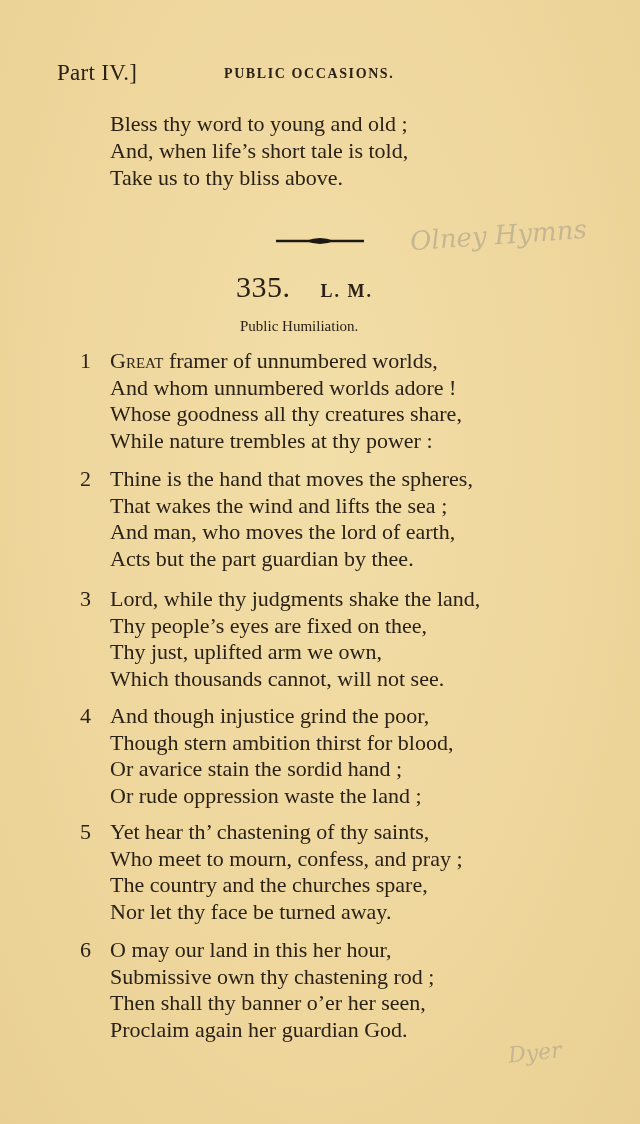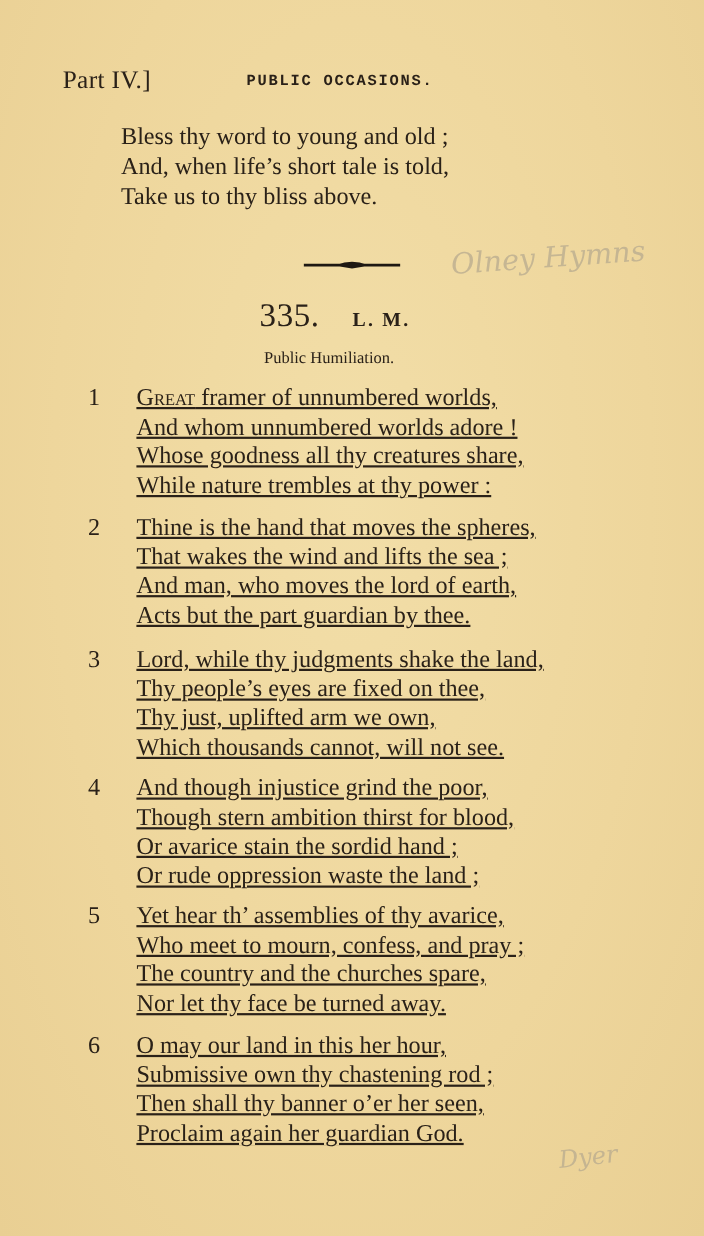--- a/index.html
+++ b/index.html
@@ -6,31 +6,31 @@
   body {
     width:640px; height:1124px; overflow:hidden;
     background:#efd9a0;
     background-image: radial-gradient(ellipse at 50% 40%, #f2dea8 0%, #eed69c 60%, #e9cf93 100%);
     font-family:"Liberation Serif", "DejaVu Serif", serif;
     color:#2a2118;
     position:relative;
   }
   .header { position:absolute; top:60px; left:57px; width:540px; height:30px; }
   .part { position:absolute; left:0; top:0; font-size:23px; letter-spacing:0.3px; }
-  .running { position:absolute; left:167px; top:6px; font-size:14px; font-weight:bold; letter-spacing:1.6px;font-family:Liberation Mono, monospace; }
+  .running { position:absolute; left:167px; top:6px; font-size:14px; font-weight:bold; letter-spacing:1.6px; }
   .stanza-tail { position:absolute; left:110px; top:110px; font-size:22px; line-height:27px; }
   .line { white-space:nowrap; }
   .ornament { position:absolute; left:276px; top:236px; width:88px; height:10px; }
   .hymn-head { position:absolute; left:236px; top:270px; white-space:nowrap; }
   .hymn-num { font-size:30px; letter-spacing:0.5px;margin-top:48px; }
   .meter { font-size:18px; font-weight:bold; letter-spacing:2px; margin-left:26px; }
   .subtitle { position:absolute; left:240px; top:318px; font-size:15px; }
   .stanza { position:absolute; left:80px; font-size:22px; line-height:26.5px; }
   .stanza .num { position:absolute; left:0; top:0; width:20px; }
-  .stanza .lines { margin-left:44px;text-decoration:underline; }
+  .stanza .lines { margin-left:30px; }
   .sc { font-variant:small-caps; }
   .pencil { position:absolute; font-family:"DejaVu Serif", serif; font-style:italic; color:#b8ab8f; opacity:0.75; }
   .pencil1 { left:410px; top:220px; font-size:26px; transform:rotate(-4deg); }
   .pencil2 { left:508px; top:1040px; font-size:22px; transform:rotate(-6deg); }
 </style>
 </head>
 <body>
 
 <div class="header">
   <span class="part">Part IV.]</span>
@@ -92,21 +92,21 @@
     <div class="line">And though injustice grind the poor,</div>
     <div class="line">Though stern ambition thirst for blood,</div>
     <div class="line">Or avarice stain the sordid hand ;</div>
     <div class="line">Or rude oppression waste the land ;</div>
   </div>
 </div>
 
 <div class="stanza" style="top:819px;">
   <span class="num">5</span>
   <div class="lines">
-    <div class="line">Yet hear th’ assemblies of thy avarice,</div>
+    <div class="line">Yet hear th’ chastening of thy saints,</div>
     <div class="line">Who meet to mourn, confess, and pray ;</div>
     <div class="line">The country and the churches spare,</div>
     <div class="line">Nor let thy face be turned away.</div>
   </div>
 </div>
 
 <div class="stanza" style="top:937px;">
   <span class="num">6</span>
   <div class="lines">
     <div class="line">O may our land in this her hour,</div>

